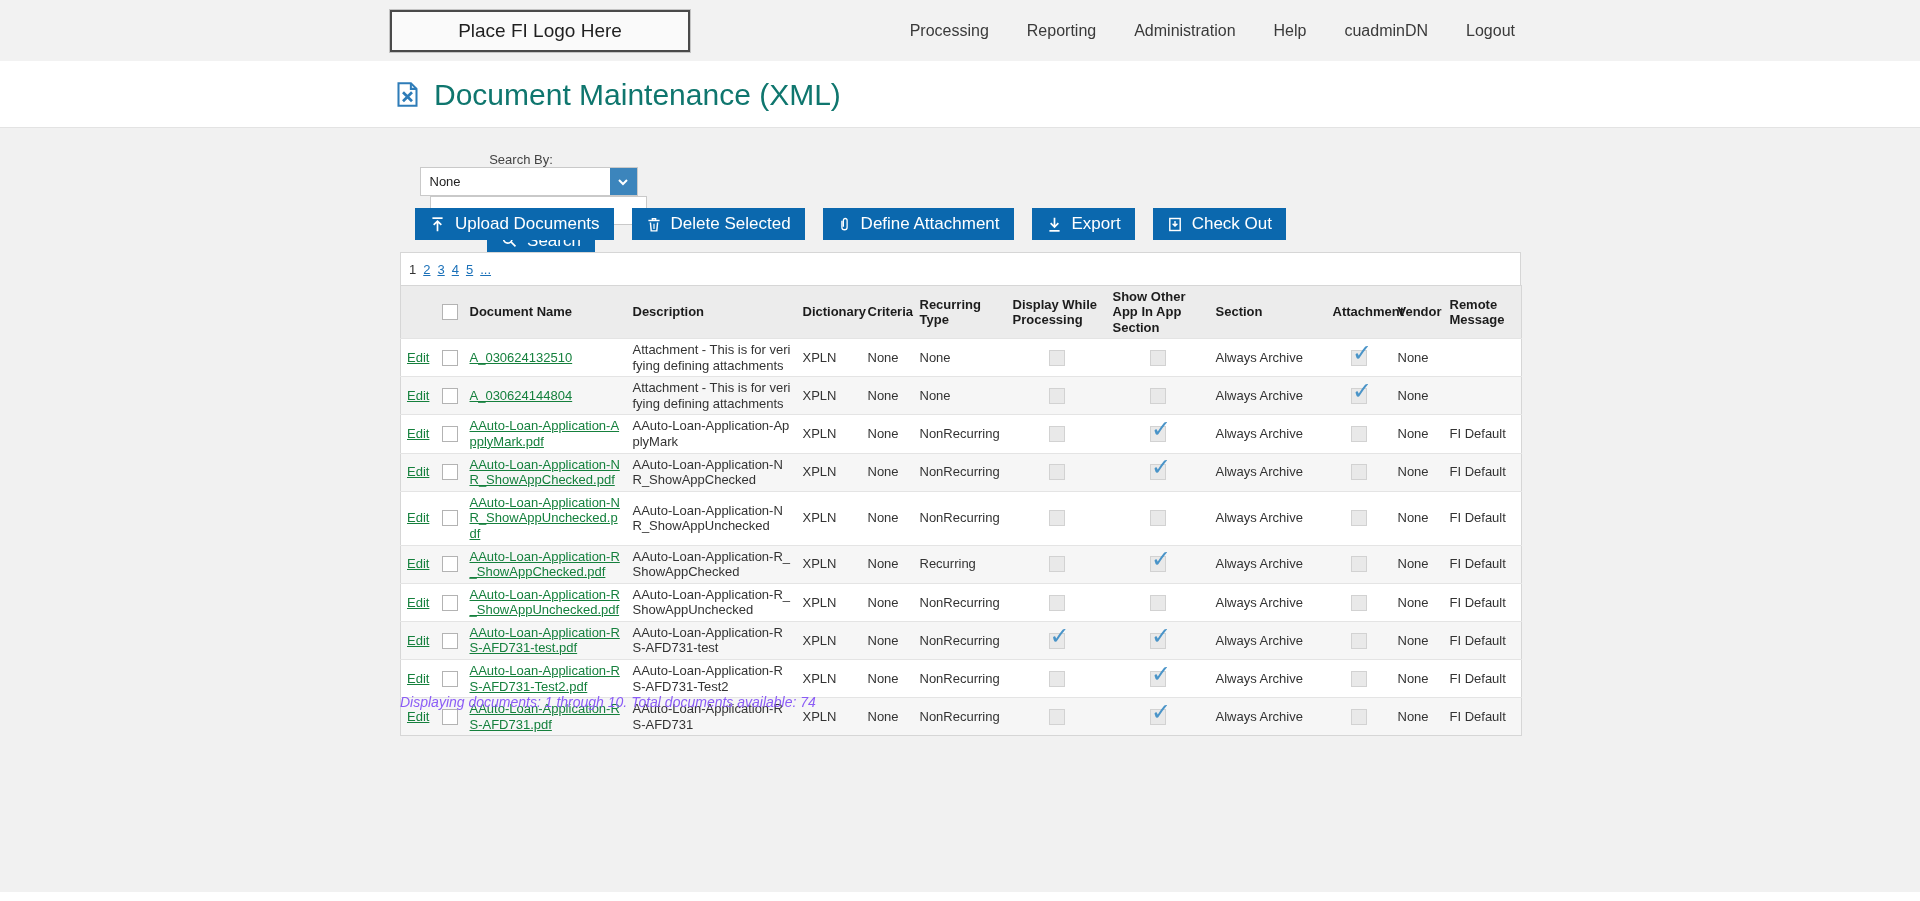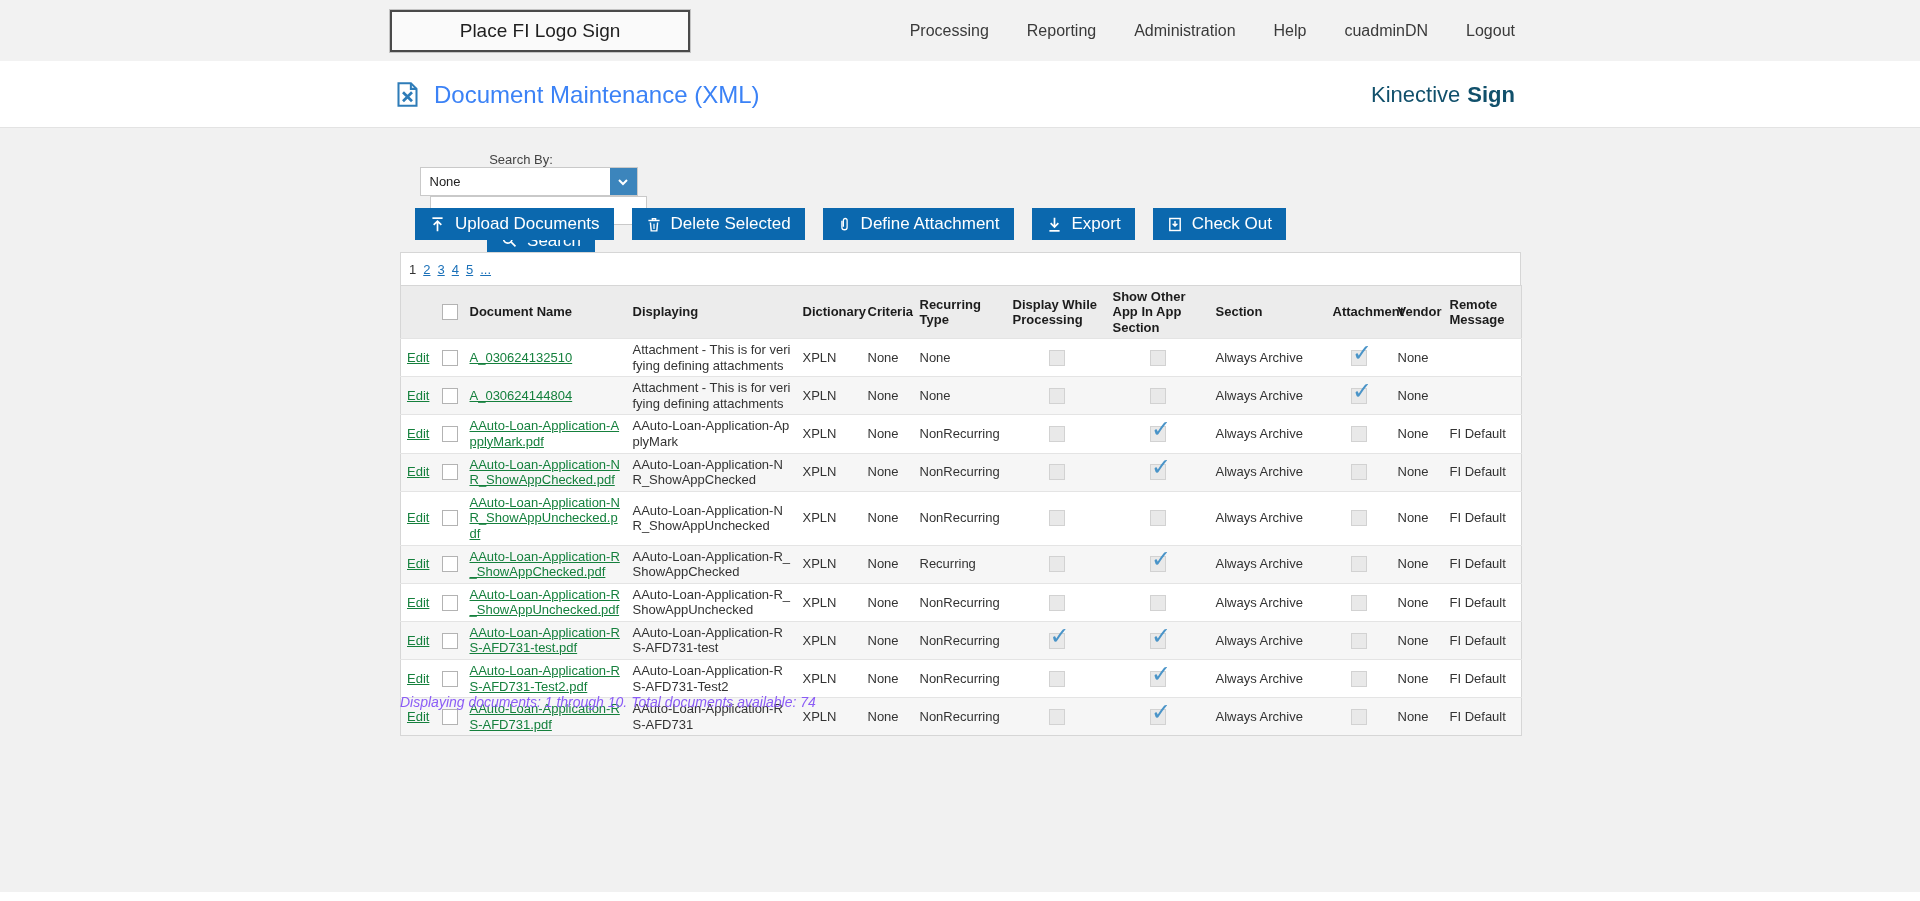--- a/index.html
+++ b/index.html
@@ -22,21 +22,21 @@
   }
   .topnav {
     position:absolute; top:0; right:405px; height:61px;
     display:flex; align-items:center; gap:38px;
   }
   .topnav a { color:#3a3a3a; text-decoration:none; font-size:16px; }
 
   
   .header-band { position:absolute; top:61px; left:0; width:1920px; height:67px; background:#ffffff; border-bottom:1px solid #e3e3e3; }
   .title-wrap { position:absolute; left:394px; top:0; height:67px; display:flex; align-items:center; gap:13px; }
-  .page-title { font-size:24px; color:#3b82f6; }
+  .page-title { font-size:30px; color:#0f766e; }
   .brand { position:absolute; right:405px; top:0; height:67px; display:flex; align-items:center; font-size:22px; color:#11506b; }
   .brand .brand-bold { font-weight:700; margin-left:7px; }
 
   
   .search-row { position:absolute; top:152px; left:410px; display:flex; align-items:center;flex-direction:column; }
   .search-label { font-size:13px; color:#444; margin-right:15px; }
   .select {
     width:218px; height:29px; background:#fff; border:1px solid #c9c9c9;
     display:flex; align-items:center; position:relative;
     font-size:13px; padding-left:9px; color:#222; cursor:pointer;
@@ -102,21 +102,21 @@
   .footer-status { position:absolute; top:694px; left:400px; font-size:14px; color:#8b5cf6;font-style:italic; }
   .bottom-strip { position:absolute; bottom:0; left:0; width:1920px; height:9px; background:#fff; }
 
   .icon { display:inline-flex; align-items:center; }
 </style>
 </head>
 <body>
 
 <div class="topbar">
   <div class="logo-box">
-    <span>Place FI Logo Sign</span>
+    <span>Place FI Logo Here</span>
   </div>
   <nav class="topnav">
 
   <a href="#">Processing</a>
       <a href="#">Reporting</a>
       <a href="#">Administration</a>
       <a href="#">Help</a>
       <a href="#">cuadminDN</a>
       <a href="#">Logout</a>
     </nav>
@@ -125,24 +125,20 @@
 <div class="header-band">
   <div class="title-wrap">
     <span class="icon">
       <svg width="27" height="27" viewBox="0 0 24 24">
         <path d="M4 2 h11 l5 5 v15 h-16 z" fill="#ffffff" stroke="#2e7cb8" stroke-width="1.8"></path>
         <path d="M15 2 v5 h5" fill="none" stroke="#2e7cb8" stroke-width="1.8"></path>
         <path d="M8 10 l8 8 M16 10 l-8 8" stroke="#2e7cb8" stroke-width="2.4"></path>
       </svg>
     </span>
     <span class="page-title">Document Maintenance (XML)</span>
-  </div>
-  <div class="brand">
-    <span>Kinective</span>
-    <span class="brand-bold">Sign</span>
   </div>
 </div>
 
 <div class="search-row">
   <span class="search-label">Search By:</span>
   <div class="select">
     <span>None</span>
     <span class="select-arrow">
       <svg width="16" height="16" viewBox="0 0 16 16">
           <path d="M4 6 l4 4 4-4" fill="none" stroke="#ffffff" stroke-width="2"></path>
@@ -237,21 +233,21 @@
         <col style="width:117px">
         <col style="width:65px">
         <col style="width:52px">
         <col style="width:78px">
     </colgroup>
     <thead>
       <tr>
         <th></th>
         <th><span class="cb"></span></th>
         <th>Document Name</th>
-        <th>Displaying</th>
+        <th>Description</th>
         <th>Dictionary</th>
         <th>Criteria</th>
         <th>Recurring Type</th>
         <th class="c-flagh">Display While Processing</th>
         <th class="c-flagh">Show Other App In App Section</th>
         <th>Section</th>
         <th>Attachment</th>
         <th>Vendor</th>
         <th>Remote Message</th>
       </tr>

